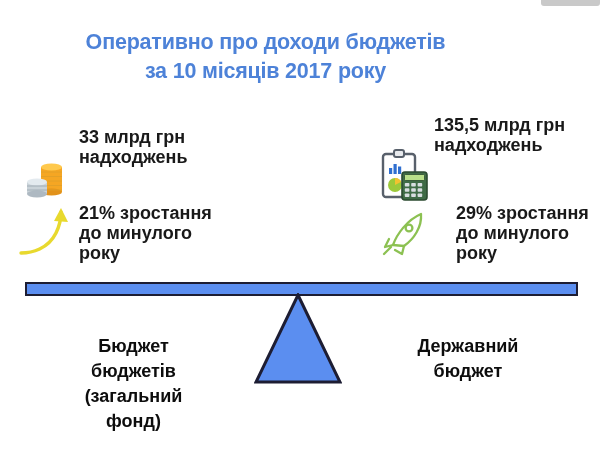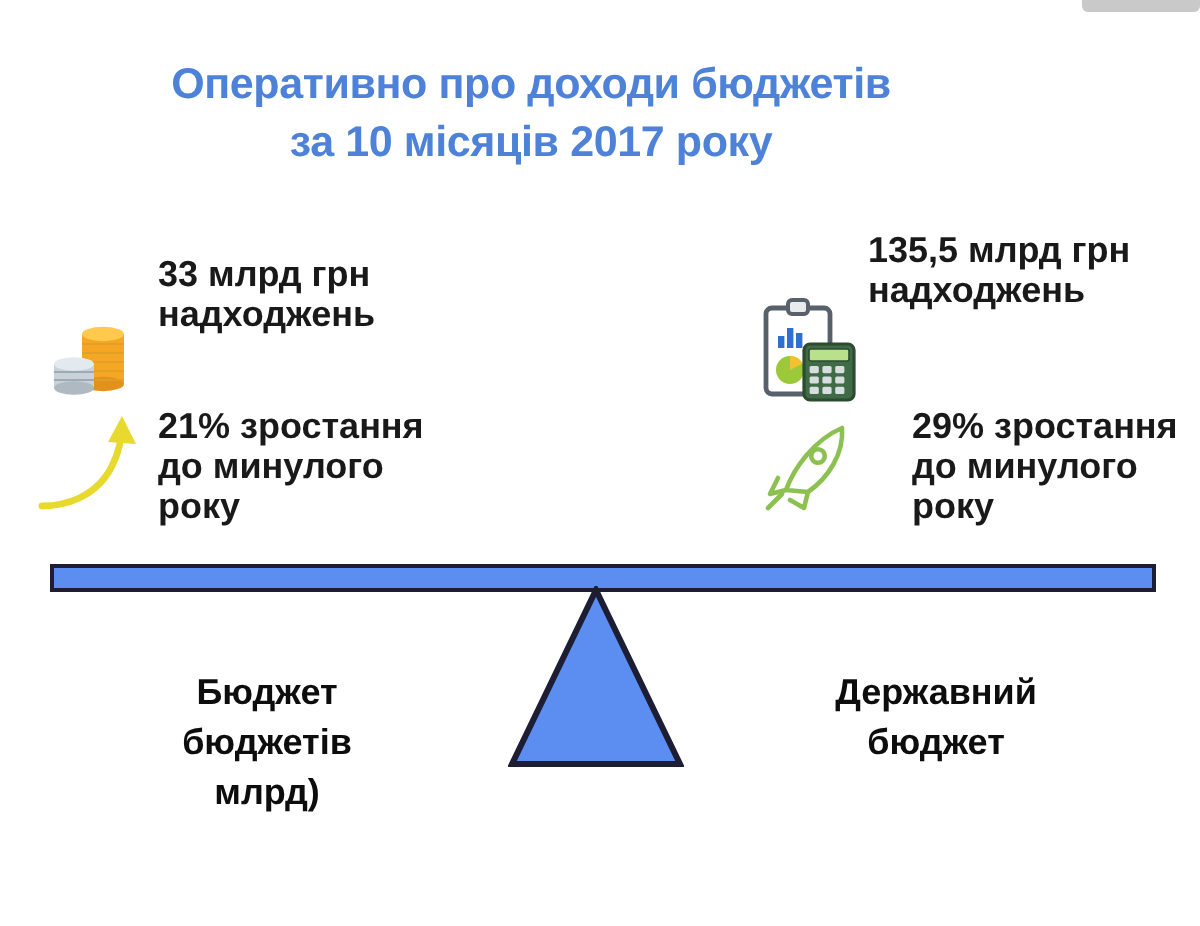--- a/index.html
+++ b/index.html
@@ -225,19 +225,20 @@
 
 <div class="fulcrum">
   <svg viewBox="0 0 88 92" xmlns="http://www.w3.org/2000/svg">
     <polygon points="44,2 86,89 2,89" fill="#5b8ef0" stroke="#1d1d33" stroke-width="3"></polygon>
   </svg>
 </div>
 
 <div class="bottom-label label-left">
   <span class="line">Бюджет</span>
   <span class="line">бюджетів</span>
-  <span class="line">млрд)</span>
+  <span class="line">(загальний</span>
+  <span class="line">фонд)</span>
 </div>
 
 <div class="bottom-label label-right">
   <span class="line">Державний</span>
   <span class="line">бюджет</span>
 </div>
 
 </body></html>

